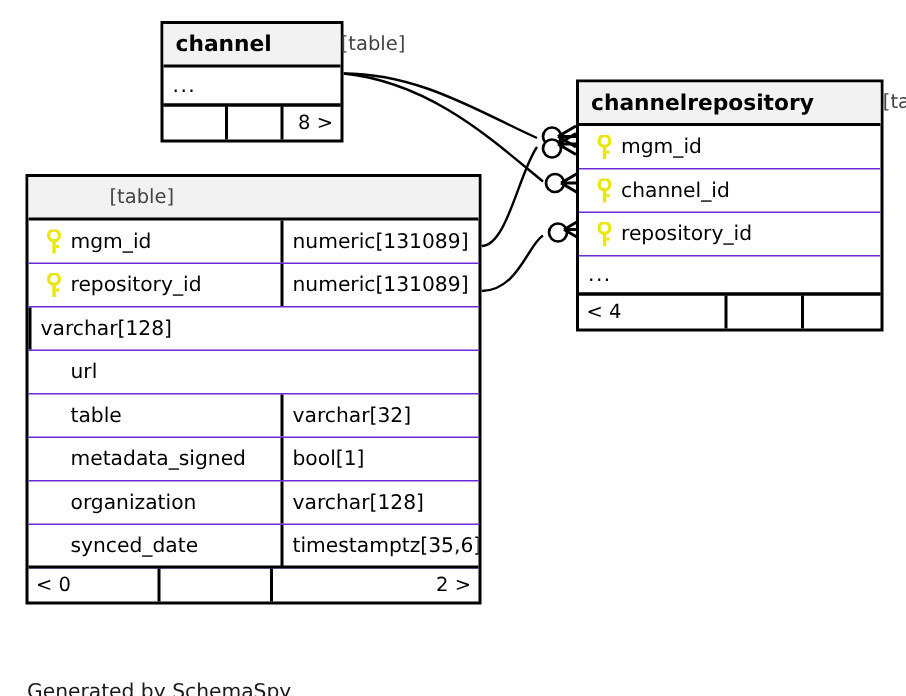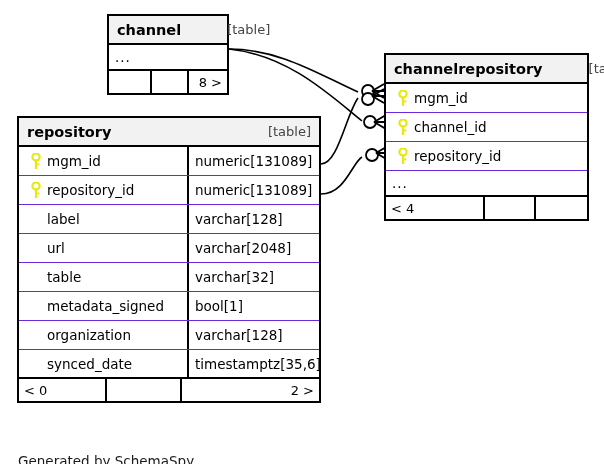--- a/index.html
+++ b/index.html
@@ -259,21 +259,20 @@
 
     <div class="foot-row">
       <div class="foot-cell foot-left" style="width:97px">&lt; 4</div>
       <div class="foot-cell foot-left" style="width:51px"></div>
       <div class="foot-cell foot-right" style="flex:1"></div>
     </div>
   </div>
 
   <div class="table-box" id="tbl-repository">
     <div class="tbl-header">
-      <span class="tbl-name">repository</span>
       <span class="tbl-tag">[table]</span>
     </div>
 
     <div class="tbl-row">
       <div class="cell-name">
         <span class="keyslot">
           <svg width="10" height="17" viewBox="0 0 10 17">
             <circle cx="5" cy="4" r="3.6" fill="none" stroke="#e8e80f" stroke-width="2.2"></circle>
             <rect x="3.9" y="6.5" width="2.3" height="9.5" fill="#e8e80f"></rect>
             <rect x="6.2" y="10.4" width="2.2" height="2" fill="#e8e80f"></rect>
@@ -292,33 +291,28 @@
             <rect x="3.9" y="6.5" width="2.3" height="9.5" fill="#e8e80f"></rect>
             <rect x="6.2" y="10.4" width="2.2" height="2" fill="#e8e80f"></rect>
           </svg>
         </span>
         <span class="col-label">repository_id</span>
       </div>
       <div class="cell-type">numeric[131089]</div>
     </div>
 
     <div class="tbl-row">
-      <div class="cell-name">
-        <span class="keyslot"></span>
-        <span class="col-label">label</span>
-      </div>
       <div class="cell-type">varchar[128]</div>
     </div>
 
     <div class="tbl-row">
       <div class="cell-name">
         <span class="keyslot"></span>
         <span class="col-label">url</span>
       </div>
-      <div class="cell-type">varchar[2048]</div>
     </div>
 
     <div class="tbl-row">
       <div class="cell-name">
         <span class="keyslot"></span>
         <span class="col-label">table</span>
       </div>
       <div class="cell-type">varchar[32]</div>
     </div>
 

